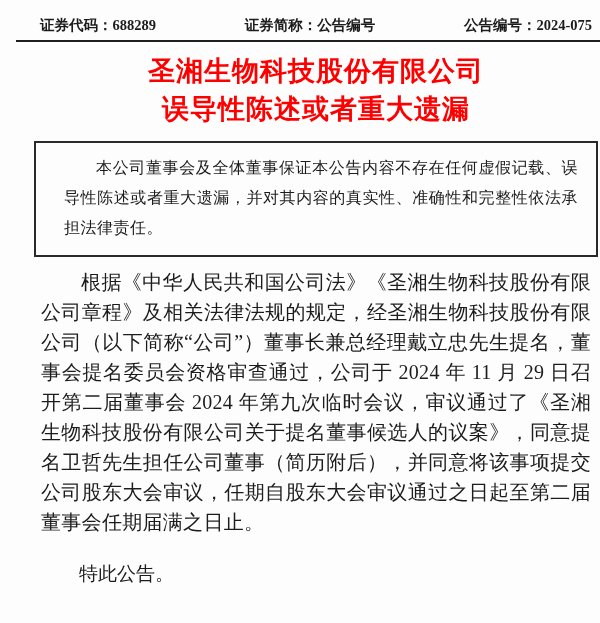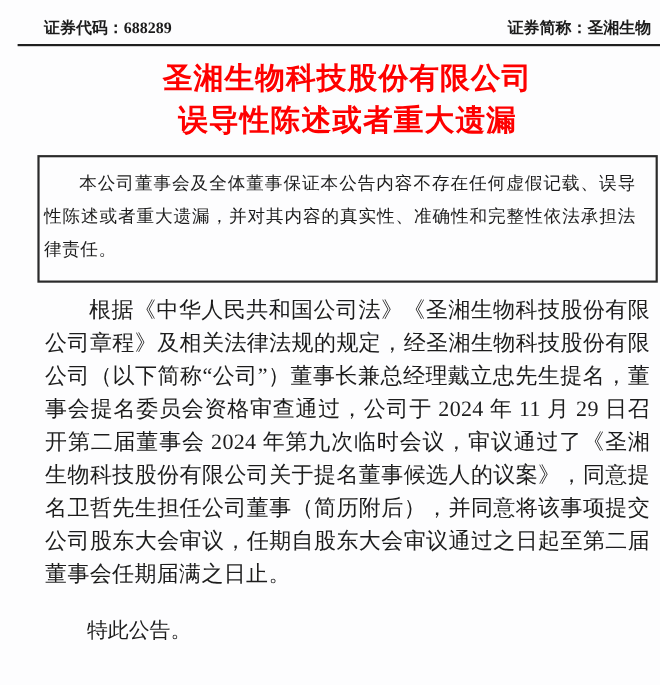--- a/index.html
+++ b/index.html
@@ -32,21 +32,21 @@
     font-weight: bold;
     font-size: 27px;
     line-height: 38px;
     letter-spacing: 1px;
   }
   .doc-title .title-line { display: block; }
 
   .disclaimer-box {
     margin: 13px 18px 0 18px;
     border: 2px solid #2a2a2a;
-    padding: 10px 18px 12px 4px;
+    padding: 10px 18px 12px 28px;
   }
   .disclaimer-box p {
     margin: 0;
     text-indent: 2em;
     font-size: 16px;
     line-height: 30px;
     text-align: justify;
     letter-spacing: 0.5px;
   }
 
@@ -74,21 +74,22 @@
   }
   .signature-block p { margin: 0; }
 </style>
 </head>
 <body>
 
 <div class="page">
 
   <div class="sec-header">
     <span>证券代码：688289</span>
-    <span>证券简称：圣湘生物</span>
+    <span>证券简称：公告编号</span>
+    <span>公告编号：2024-075</span>
   </div>
 
   <h1 class="doc-title">
     <span class="title-line">圣湘生物科技股份有限公司</span>
     <span class="title-line">误导性陈述或者重大遗漏</span>
   </h1>
 
   <div class="disclaimer-box">
     <p>本公司董事会及全体董事保证本公告内容不存在任何虚假记载、误导性陈述或者重大遗漏，并对其内容的真实性、准确性和完整性依法承担法律责任。</p>
   </div>

